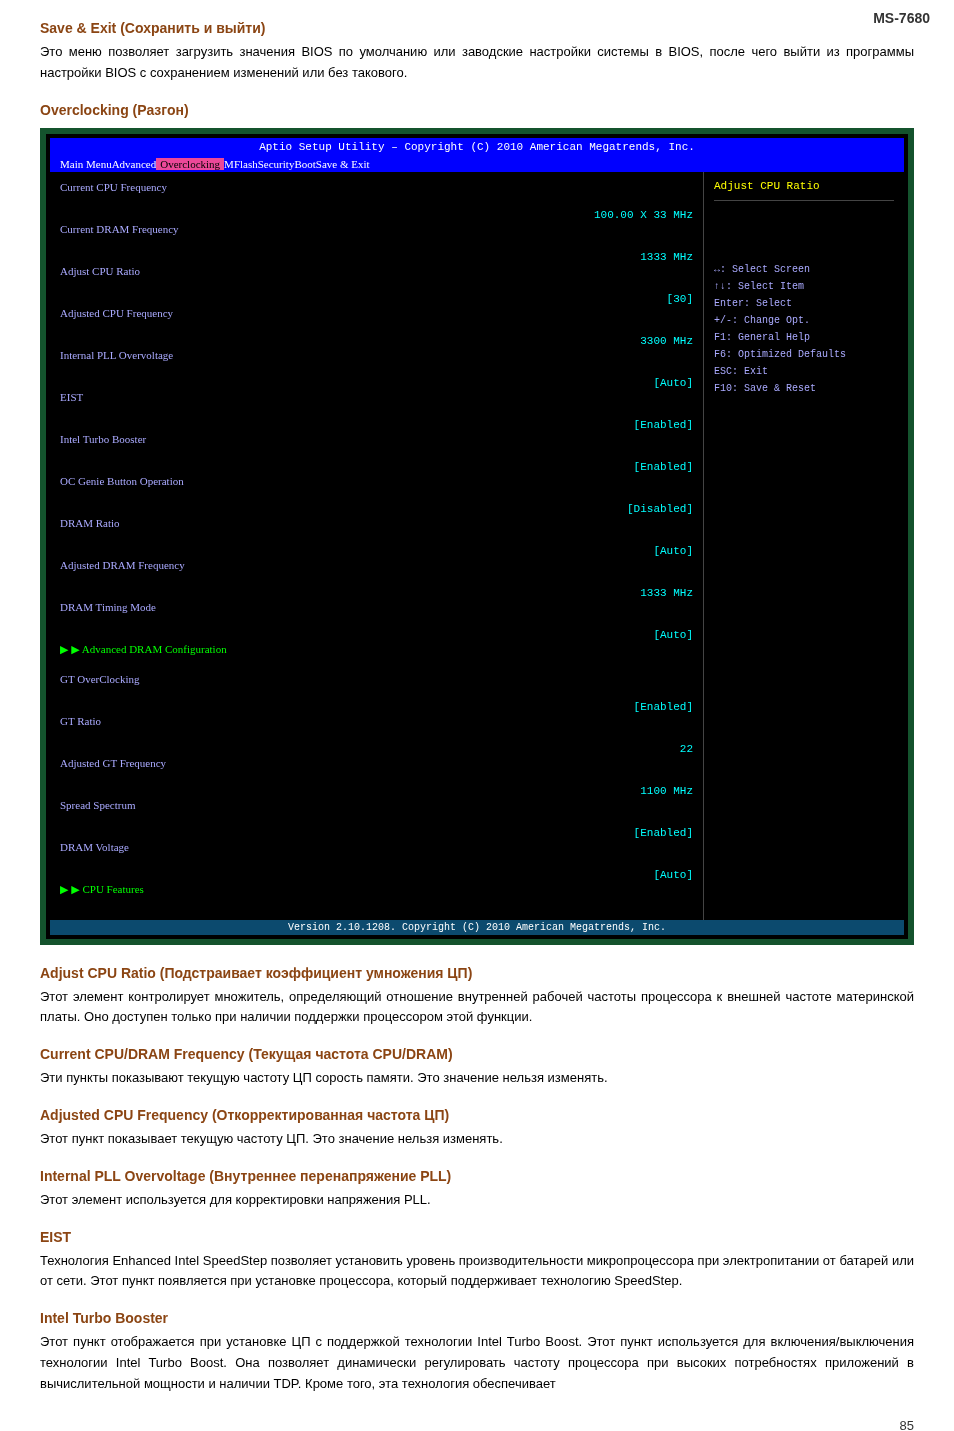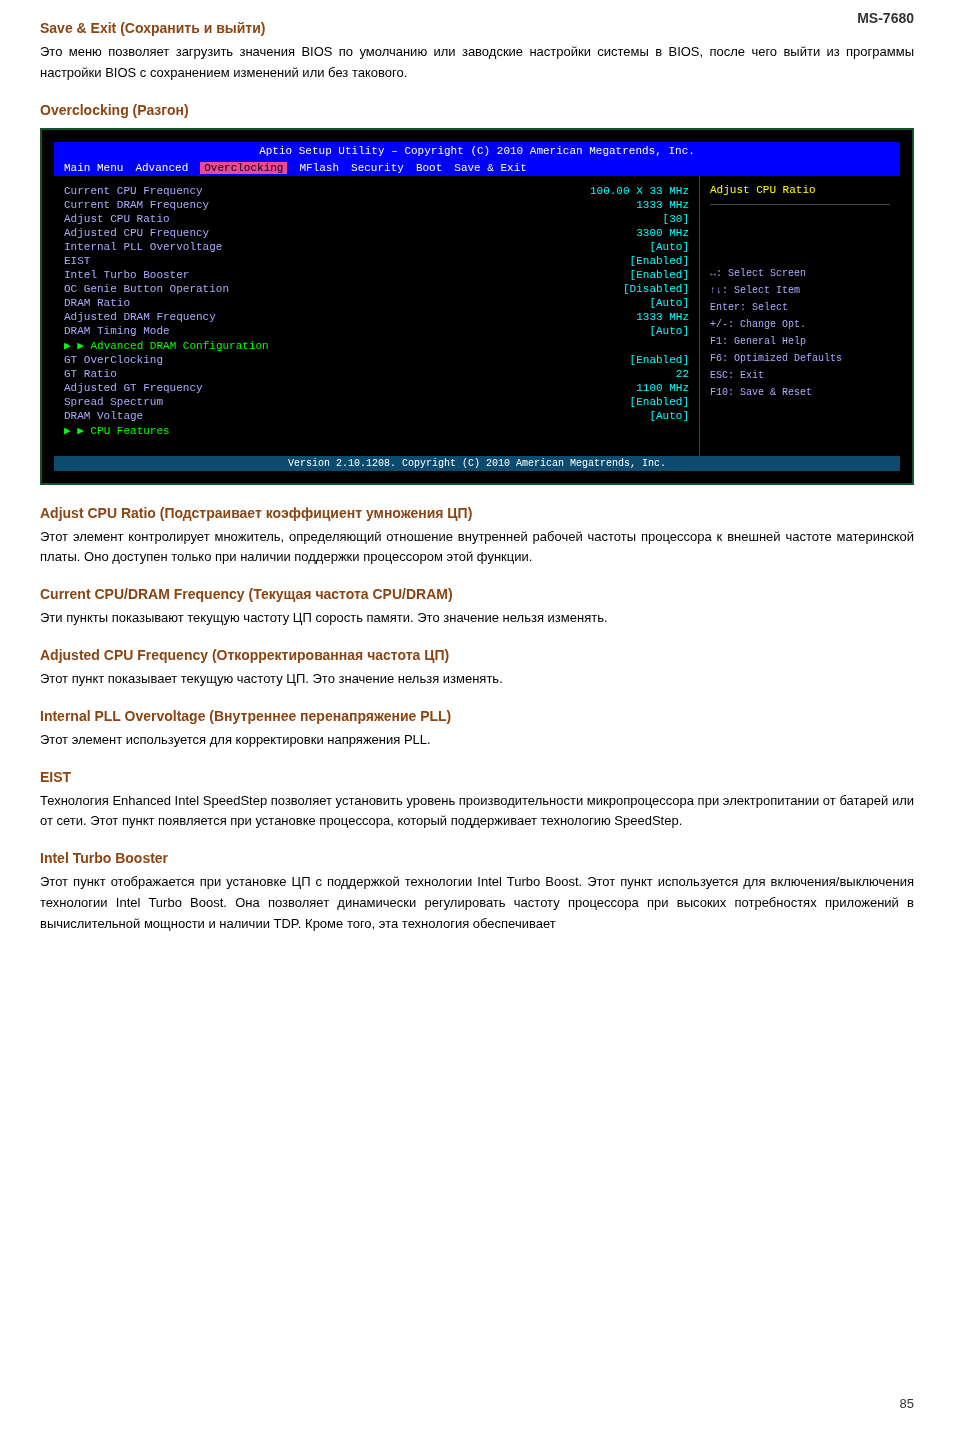--- a/index.html
+++ b/index.html
@@ -18,21 +18,21 @@
       position: absolute;
       bottom: 20px;
       right: 40px;
       font-size: 13px;
       color: #333;
     }
 
     .ms-label {
       position: absolute;
       top: 10px;
-      right: 40px;
+      right: 24px;
       font-size: 14px;
       font-weight: bold;
       color: #333;
     }
 
     h2 {
       font-size: 14px;
       font-weight: bold;
       color: #8B4513;
       font-family: Arial, sans-serif;
@@ -42,45 +42,45 @@
     p {
       font-size: 13px;
       line-height: 1.6;
       text-align: justify;
       margin-bottom: 12px;
       color: #000;
     }
 
     
     .bios-container {
-      border: 2px solid #14532d;
+      border: 6px solid #14532d;
       background: #000;
       color: #ccc;
       font-family: 'Courier New', Courier, monospace;
       font-size: 11px;
       margin: 10px 0 20px 0;
-      padding: 12px;
+      padding: 4px;
       width: 100%;
     }
 
     .bios-title-bar {
       background: #00f;
       color: #fff;
       text-align: center;
       padding: 3px 0;
       font-size: 11px;
     }
 
     .bios-menu-bar {
       background: #00f;
       color: #fff;
       padding: 2px 10px;
       font-size: 11px;
       display: flex;
-      gap: 12px;
+      font-family: Liberation Serif, serif;
     }
 
     .bios-menu-bar span.active {
       background: #ec4899;
       color: #000;
       padding: 0 4px;
     }
 
     .bios-body {
       display: flex;
@@ -104,24 +104,26 @@
     .bios-row {
       display: flex;
       justify-content: space-between;
       padding: 1px 0;
       color: #aaf;
       font-size: 11px;
     }
 
     .bios-row .label {
       color: #aaf;
+      font-family: Liberation Serif, serif;
     }
 
     .bios-row .value {
       color: #0ff;
+      margin-top: 28px;
     }
 
     .bios-row.arrow-item .label::before {
       content: '▶ ';
       color: #0f0;
     }
 
     .bios-right-desc {
       color: #ff0;
       font-size: 11px;

